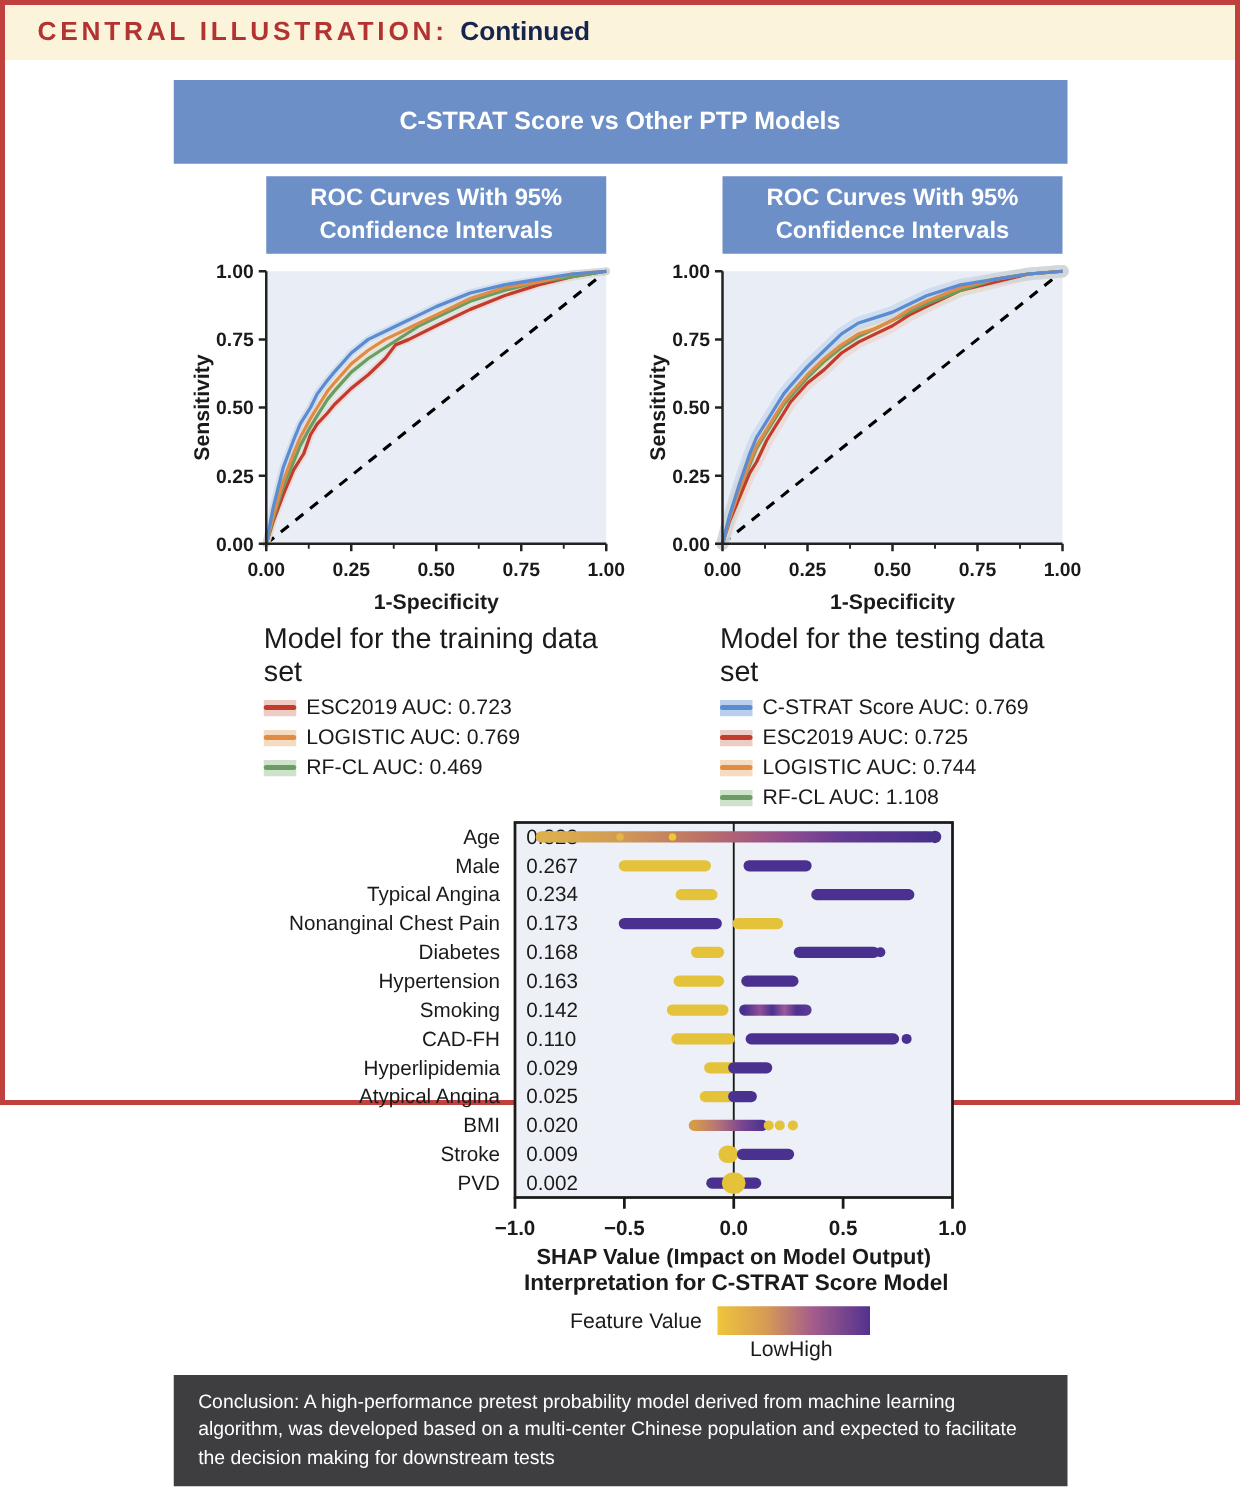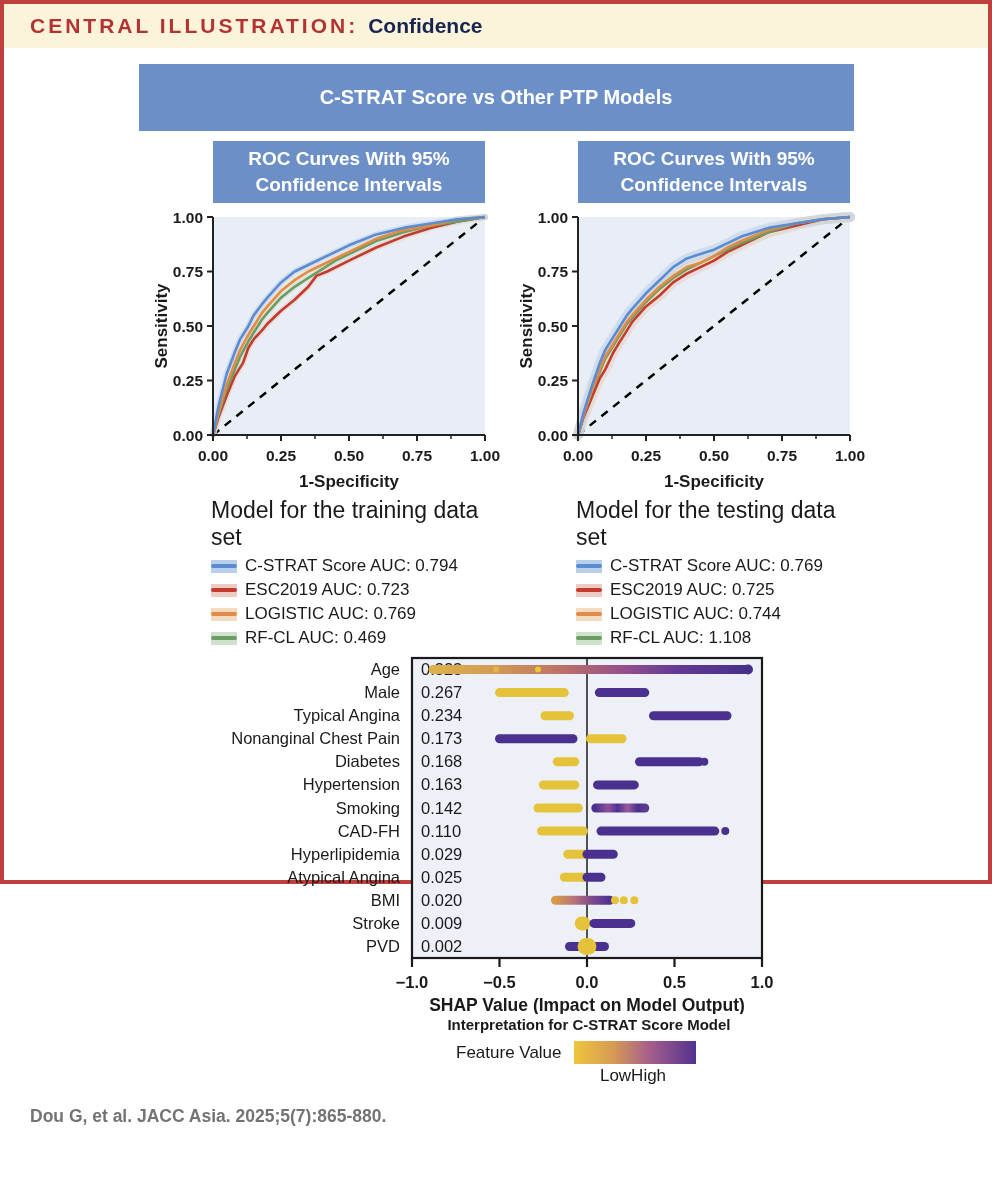--- a/index.html
+++ b/index.html
@@ -15,39 +15,39 @@
   .roc-header{width:272px;margin-left:62px;background:#6d8fc7;color:#fff;text-align:center;
               font-size:19px;font-weight:700;line-height:26px;padding:5px 0;}
   .roc-svg{display:block;margin-top:4px;}
   .roc-legend{margin:2px 0 0 60px;}
   .legend-title{font-size:23px;margin-bottom:3px;}
   .legend-item{display:flex;align-items:center;height:24px;}
   .swatch{display:inline-block;width:26px;height:13px;position:relative;margin-right:8px;flex:0 0 auto;}
   .swatch i{display:block;position:absolute;left:0;right:0;top:4.5px;height:4px;border-radius:2px;}
   .legend-text{font-size:17px;}
   .interp{margin-left:170px;width:760px;padding-left:70px;box-sizing:border-box;text-align:center;
-          font-size:15px;font-weight:700;margin-top:2px;}
+          font-size:18px;font-weight:700;margin-top:2px;}
   .fv{margin-left:452px;margin-top:8px;width:260px;}
   .fv-row{display:flex;align-items:center;gap:12px;}
   .fv-label{font-size:17px;}
   .fv-bar{display:inline-block;width:122px;height:23px;
           background:linear-gradient(90deg,#eec63c 0%,#d79a55 32%,#a55e8b 62%,#53318f 100%);}
   .fv-ends{display:flex;justify-content:center;width:122px;margin-left:116px;font-size:17px;margin-top:2px;}
   .conclusion{width:715px;margin:10px auto 0 auto;background:#3e3e40;color:#fff;
               padding:11px 20px;box-sizing:border-box;font-size:15.5px;line-height:1.45;}
   .citation{margin:20px 0 0 26px;font-size:17.5px;font-weight:700;color:#737373;}
 </style>
 </head>
 <body>
 
 <div class="figure">
 
   <div class="ci-header">
     <span class="ci-label">CENTRAL ILLUSTRATION:</span>
-    <span class="ci-continued">Confidence</span>
+    <span class="ci-continued">Continued</span>
   </div>
 
   <div class="banner">
     <span>C-STRAT Score vs Other PTP Models</span>
   </div>
 
   <div class="roc-row">
 
     <div class="roc-col">
       <div class="roc-header">
@@ -89,26 +89,20 @@
           <line x1="300" y1="228" x2="300" y2="232" stroke="#222" stroke-width="1.5"></line>
           <line x1="334" y1="228" x2="334" y2="234" stroke="#222" stroke-width="2"></line>
           <text x="334" y="254" text-anchor="middle" font-size="15.5" font-weight="700" fill="#1a1a1a">1.00</text>
           <line x1="56" y1="10" x2="62" y2="10" stroke="#222" stroke-width="2"></line>
           <text x="52" y="15.5" text-anchor="end" font-size="15.5" font-weight="700" fill="#1a1a1a">1.00</text>
           <text x="198" y="280" text-anchor="middle" font-size="17" font-weight="700" fill="#1a1a1a">1-Specificity</text>
           <text x="16" y="119" text-anchor="middle" font-size="17" font-weight="700" fill="#1a1a1a" transform="rotate(-90 16 119)">Sensitivity</text>
         </svg>
       <div class="roc-legend">
         <div class="legend-title">Model for the training data set</div>
-        <div class="legend-item">
-          <span class="swatch" style="background: rgb(185, 207, 236);">
-              <i style="background: rgb(91, 139, 208);"></i>
-            </span>
-          <span class="legend-text">C-STRAT Score AUC: 0.794</span>
-        </div>
         <div class="legend-item">
           <span class="swatch" style="background: rgb(236, 204, 197);">
               <i style="background: rgb(194, 59, 44);"></i>
             </span>
           <span class="legend-text">ESC2019 AUC: 0.723</span>
         </div>
         <div class="legend-item">
           <span class="swatch" style="background: rgb(245, 220, 192);">
               <i style="background: rgb(224, 140, 70);"></i>
             </span>
@@ -303,16 +297,19 @@
     <div class="fv-row">
       <span class="fv-label">Feature Value</span>
       <span class="fv-bar"></span>
     </div>
     <div class="fv-ends">
       <span>Low</span>
       <span>High</span>
     </div>
   </div>
 
+  <div class="conclusion">
+    <span>Conclusion: A high-performance pretest probability model derived from machine learning algorithm, was developed based on a multi-center Chinese population and expected to facilitate the decision making for downstream tests</span>
+  </div>
 
   <div class="citation">Dou G, et al. JACC Asia. 2025;5(7):865-880.</div>
 
 </div>
 
 </body></html>

